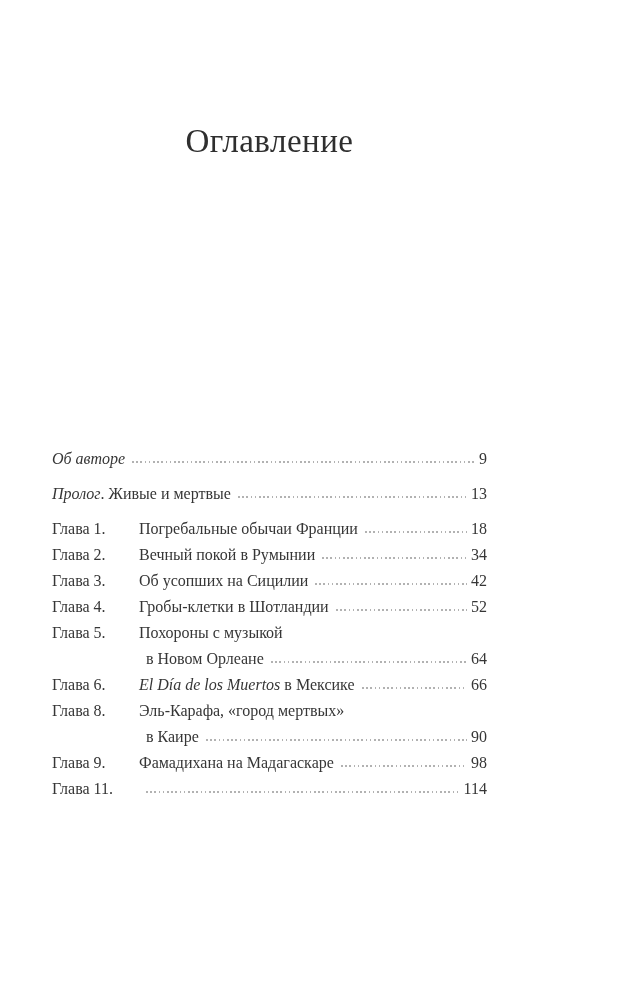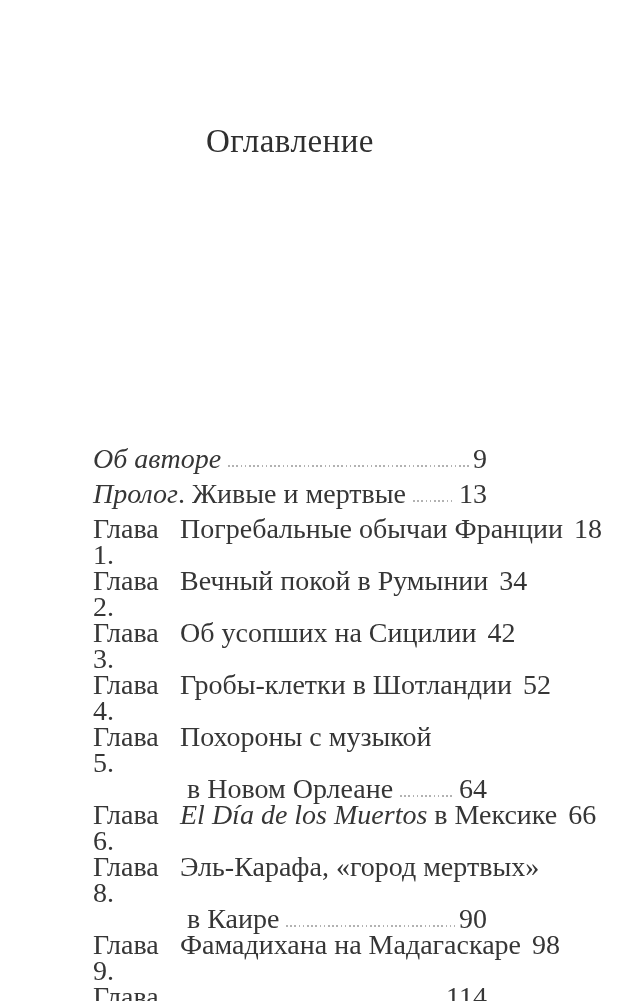--- a/index.html
+++ b/index.html
@@ -5,21 +5,21 @@
   html, body {
     margin: 0;
     padding: 0;
     background: #ffffff;
   }
   .book-page {
     position: relative;
     width: 604px;
     height: 1001px;
     box-sizing: border-box;
-    padding: 118px 117px 0 93px;
+    padding: 118px 117px 0 52px;
     background: #ffffff;
     font-family: "Liberation Serif", "DejaVu Serif", serif;
     color: #363636;
     overflow: hidden;
     border-radius: 8px;
   }
   .page-title {
     margin: 0;
     font-size: 33px;
     font-weight: 400;
@@ -29,21 +29,21 @@
     letter-spacing: 0.5px;
   }
   .toc-list {
     margin-top: 282px;
   }
   .toc-entry { margin: 0; }
   .toc-entry.spaced { margin-bottom: 9px; }
   .toc-row {
     display: flex;
     align-items: baseline;
-    font-size: 28px;
+    font-size: 16px;
     line-height: 26px;
   }
   .toc-label {
     flex: 0 0 87px;
     width: 87px;
   }
   .toc-label.cont {
     flex: 0 0 94px;
     width: 94px;
   }

